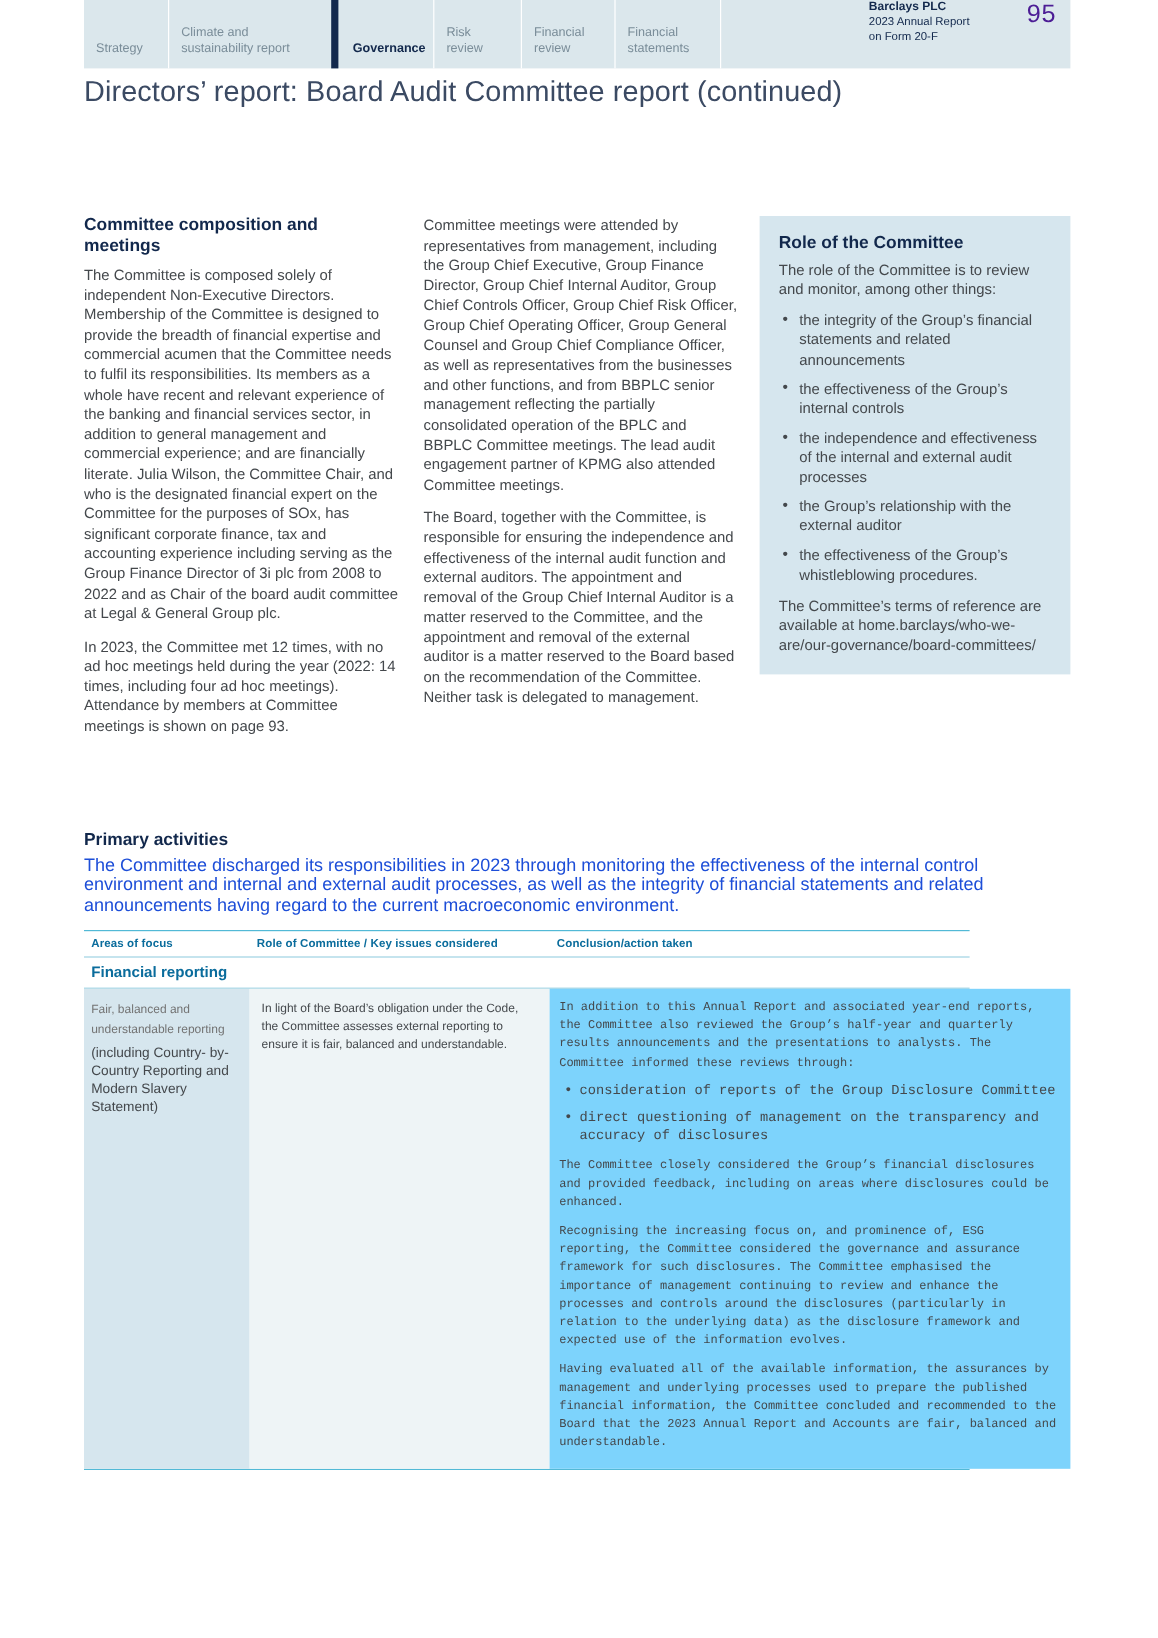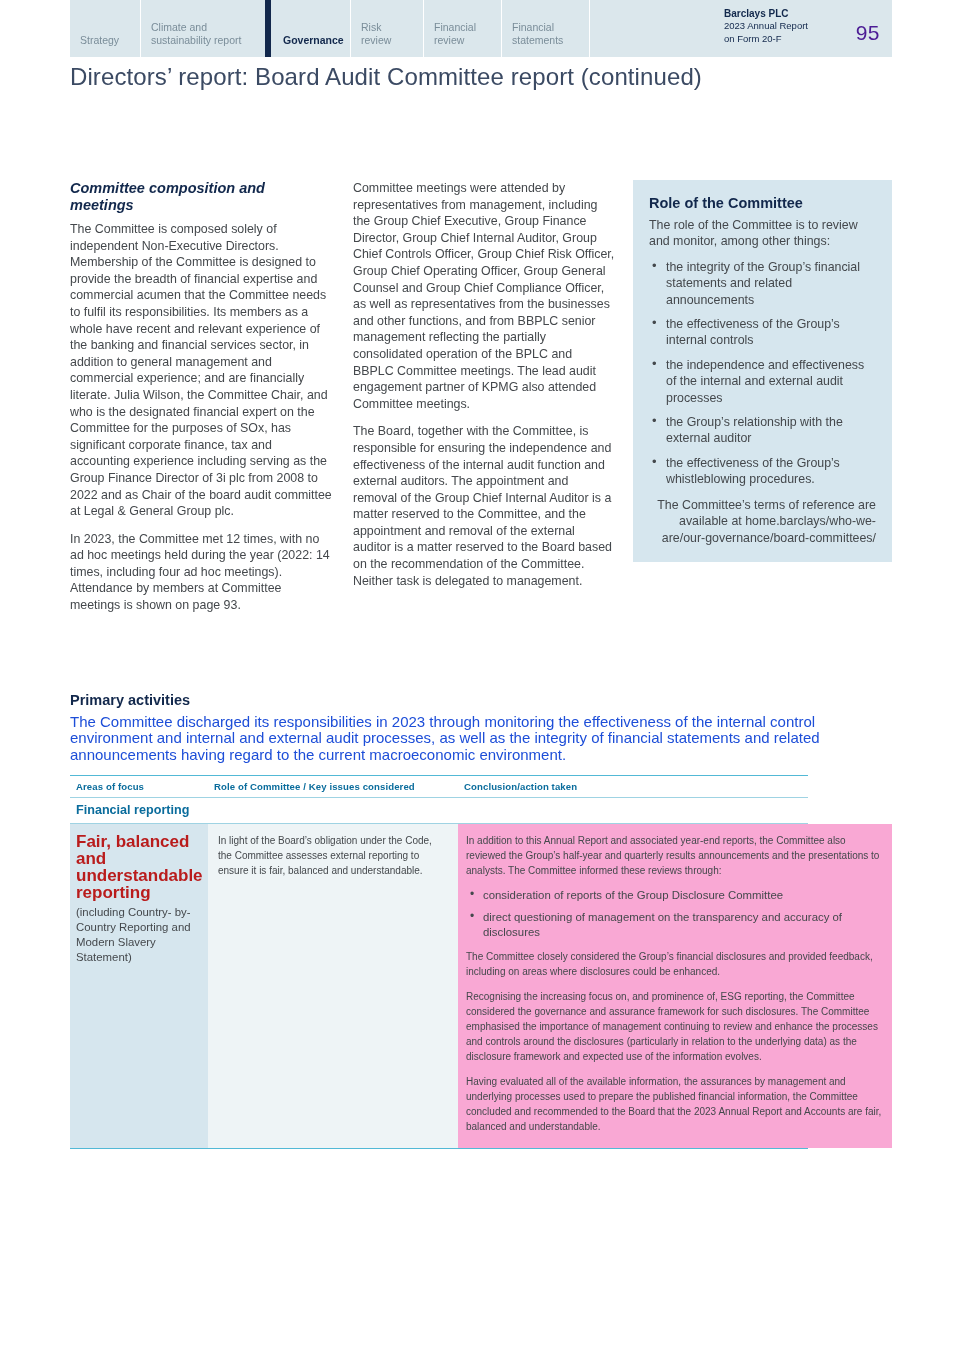--- a/index.html
+++ b/index.html
@@ -23,34 +23,34 @@
     padding: 0 0 10px 10px;
     display: flex; align-items: flex-end;
     font-size: 10.5px; line-height: 13px;
     color: #7a8d99;
     border-left: 1px solid #ffffff;
     flex: 0 0 auto;
     white-space: pre-line;
   }
   .tab:first-child { border-left: none; }
   .tab-w-strategy { width: 70px; }
-  .tab-w-climate { width: 125px; }
+  .tab-w-climate { width: 136px; }
   .tab-w-gov { width: 85px; }
   .tab-w-risk { width: 73px; }
   .tab-w-finrev { width: 78px; }
   .tab-w-finstat { width: 88px; }
   .tab.active {
     color: #12284c; font-weight: bold;
     border-left: 6px solid #12284c;
     padding-left: 12px;
   }
   .tab.spacer { flex: 1 1 auto; border-left: 1px solid #ffffff; }
   .header-right {
     position: absolute; right: 0; top: 0; height: 45px; width: 182px;
-    display: flex; align-items: flex-end; padding-right: 8px;
+    display: flex; align-items: flex-start; padding-right: 8px;
   }
   .hr-text {
     font-size: 9.5px; line-height: 12.5px; color: #12284c;
     text-align: left; flex: 1 1 auto; padding-left: 14px;
   }
   .hr-text .b { font-weight: bold; font-size: 10px; }
   .page-num {
     font-size: 21px; color: #4c1d95; font-weight: 300;
     letter-spacing: 0.5px; padding-right: 4px;
   }
@@ -64,21 +64,21 @@
 
   
   .cols { position: absolute; left: 70px; top: 180px; width: 822px; }
   .col { position: absolute; top: 0; }
   .col-1 { left: 0;   width: 262px; }
   .col-2 { left: 283px; width: 262px; }
   .col-3 { left: 563px; width: 312px; }
 
   h2.sec {
     font-size: 14.5px; font-weight: bold; color: #12284c;
-    margin: 0 0 7px 0; line-height: 17px; font-style: italic;
+    margin: 0 0 7px 0; line-height: 17px;
   }
   p.body {
     font-size: 12.4px; line-height: 16.6px; margin: 0 0 11px 0;
     color: #44484c;
   }
   p.body:last-child { margin-bottom: 0; }
 
   
   .infobox {
     background: #d6e6ee; padding: 14px 16px 16px 16px;
@@ -91,21 +91,21 @@
   .infobox p { font-size: 12.4px; line-height: 16.4px; margin: 0 0 9px 0; color: #44484c; }
   .infobox ul { margin: 0 0 9px 0; padding: 0; list-style: none; }
   .infobox li {
     font-size: 12.4px; line-height: 16.4px; color: #44484c;
     position: relative; padding-left: 17px; margin-bottom: 8px;
   }
   .infobox li:last-child { margin-bottom: 0; }
   .infobox li:before {
     content: "•"; position: absolute; left: 3px; top: -1px; font-size: 13px; color: #44484c;
   }
-  .infobox p.closing { margin: 9px 0 0 0; text-align: right; }
+  .infobox p.closing { margin: 9px 0 0 0; }
 
   
   .primary { position: absolute; left: 70px; top: 692px; width: 822px; }
   .primary h2 {
     font-size: 14.5px; font-weight: bold; color: #12284c; margin: 0 0 6px 0;
   }
   .primary p { font-size: 15px; line-height: 16.4px; margin: 0; color: #1d4ed8; }
 
   
   .tbl { position: absolute; left: 70px; top: 775px; width: 738px; }
@@ -129,24 +129,24 @@
     padding: 5px 6px 6px 6px;
   }
   .tbl-body { border-bottom: 1.6px solid #52b9d6; }
   .cellA {
     background: #d6e6ee; padding: 9px 10px 14px 6px;
   }
   .cellB {
     background: #eef4f6; padding: 9px 14px 14px 10px;
   }
   .cellC {
-    background: #f9a8d4; padding: 9px 10px 14px 8px;
+    background: #7dd3fc; padding: 9px 10px 14px 8px; font-family: Liberation Mono, monospace;
   }
   .focus-title {
-    font-size: 17px; font-weight: bold; color: #b91c1c; line-height: 17px;
+    font-size: 10px; font-weight: normal; color: #737373; line-height: 17px;
     margin: 0 0 4px 0;
   }
   .focus-sub {
     font-size: 11.4px; line-height: 15px; color: #44484c; margin: 0;
   }
   .tcell-p {
     font-size: 10px; line-height: 15.2px; color: #44484c; margin: 0 0 9px 0;
   }
   .tcell-p:last-child { margin-bottom: 0; }
   ul.tlist { margin: 0 0 9px 0; padding: 0; list-style: none; }

